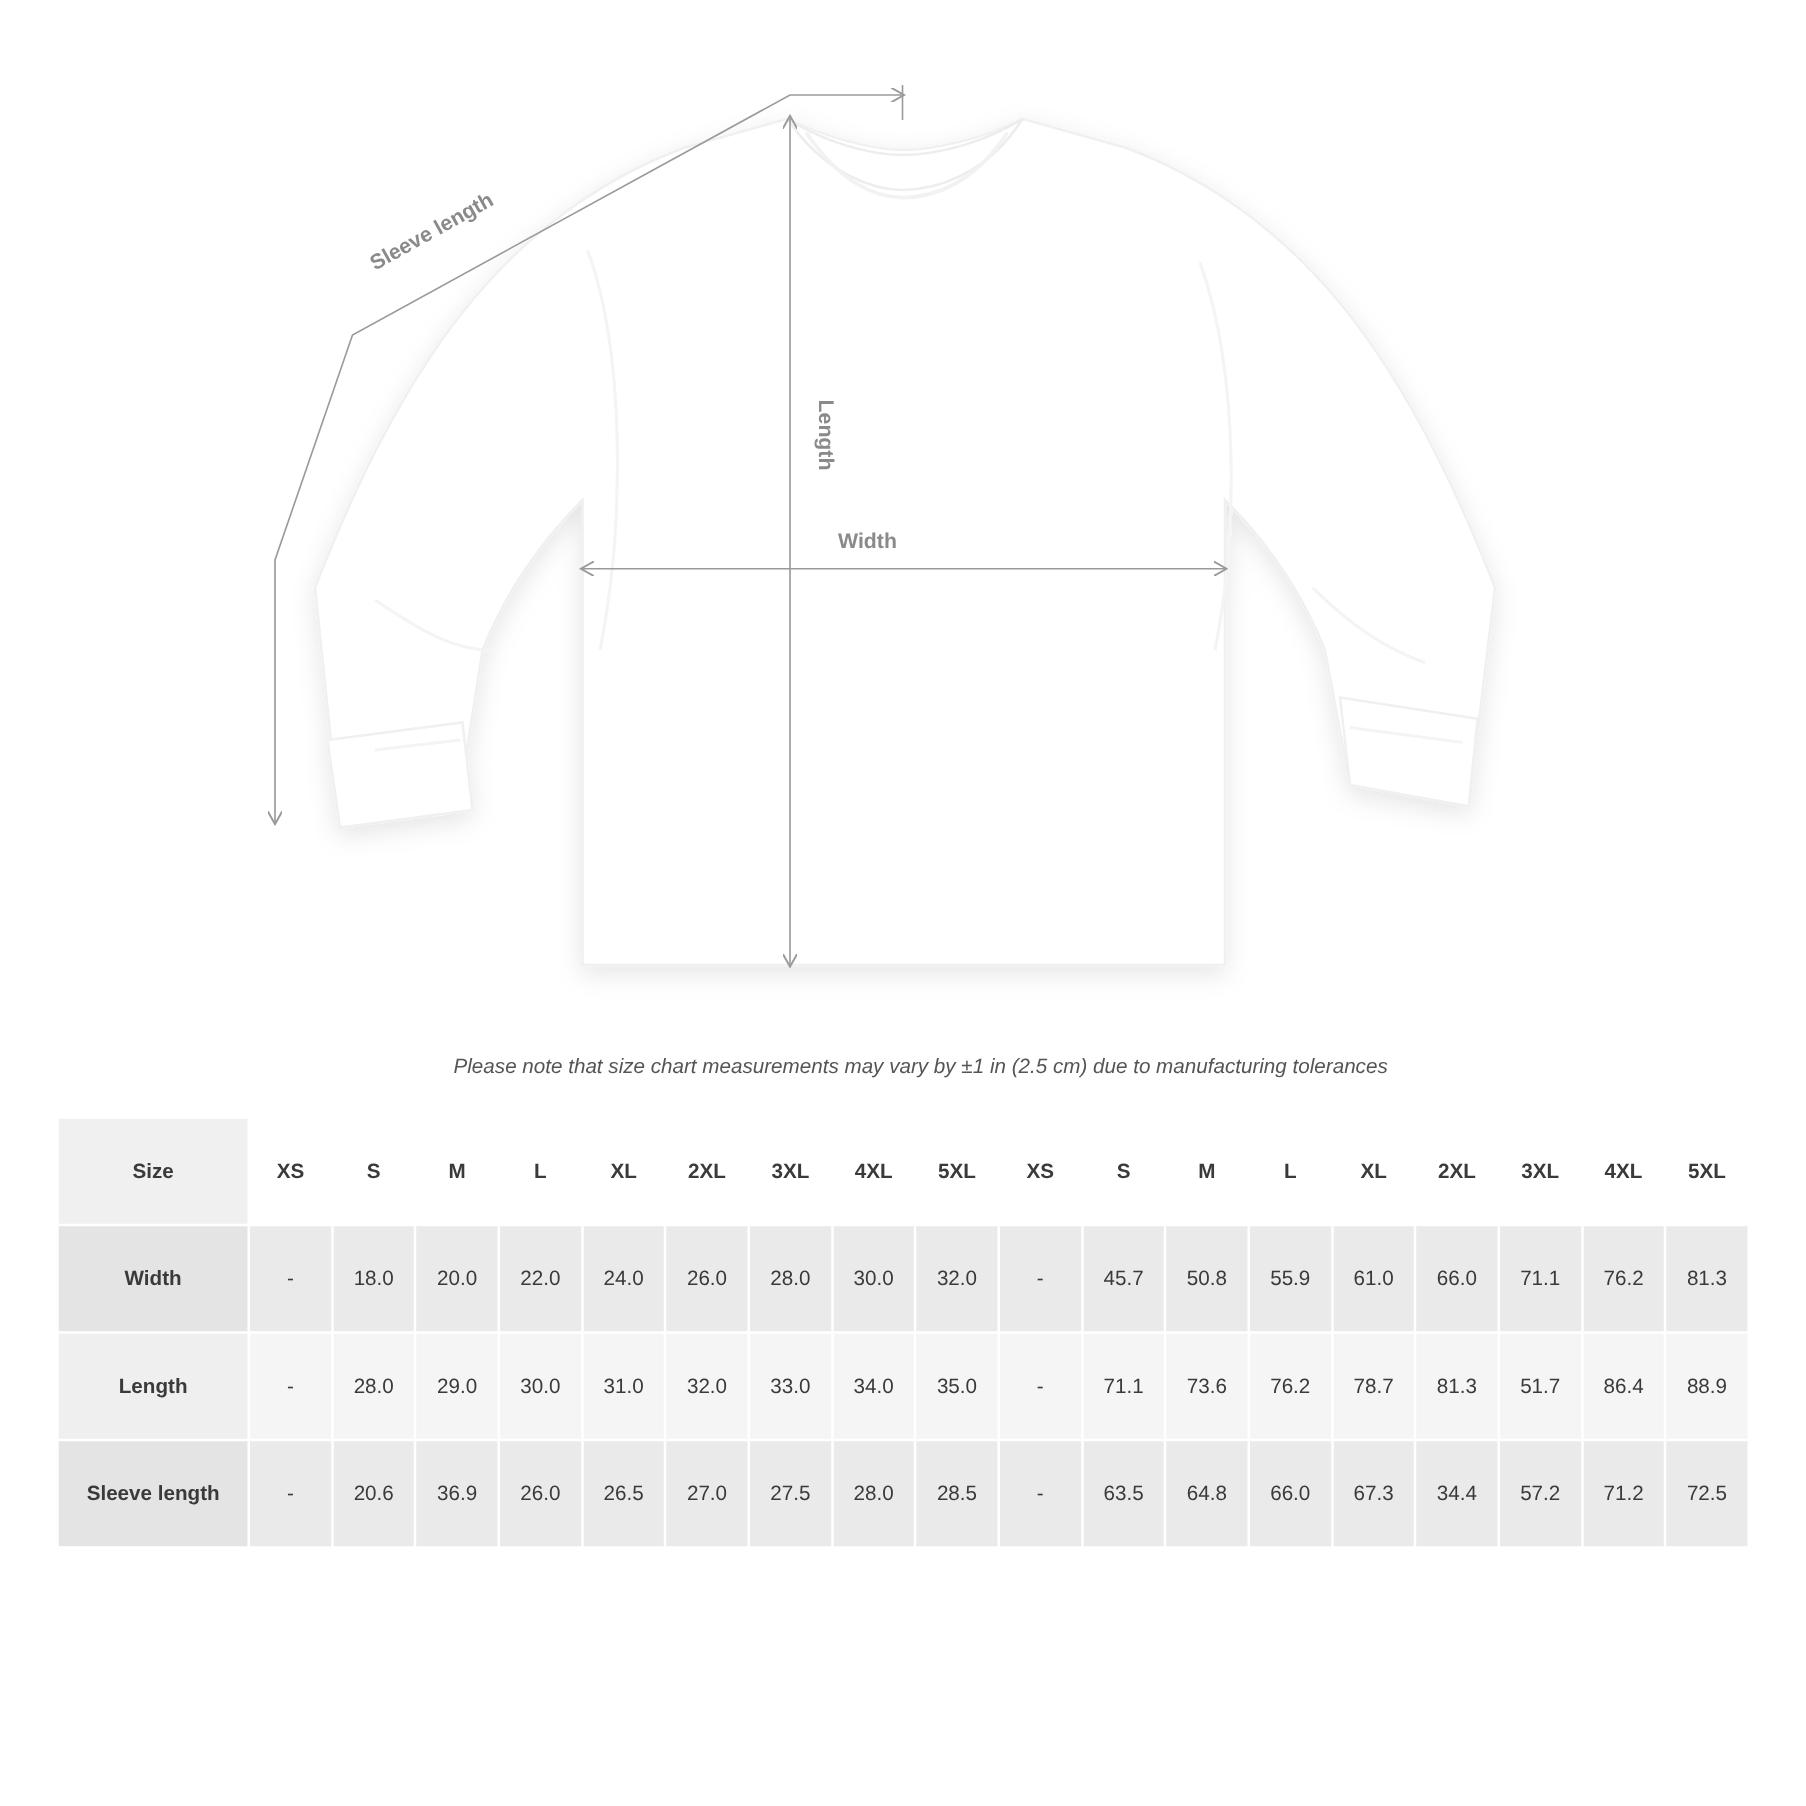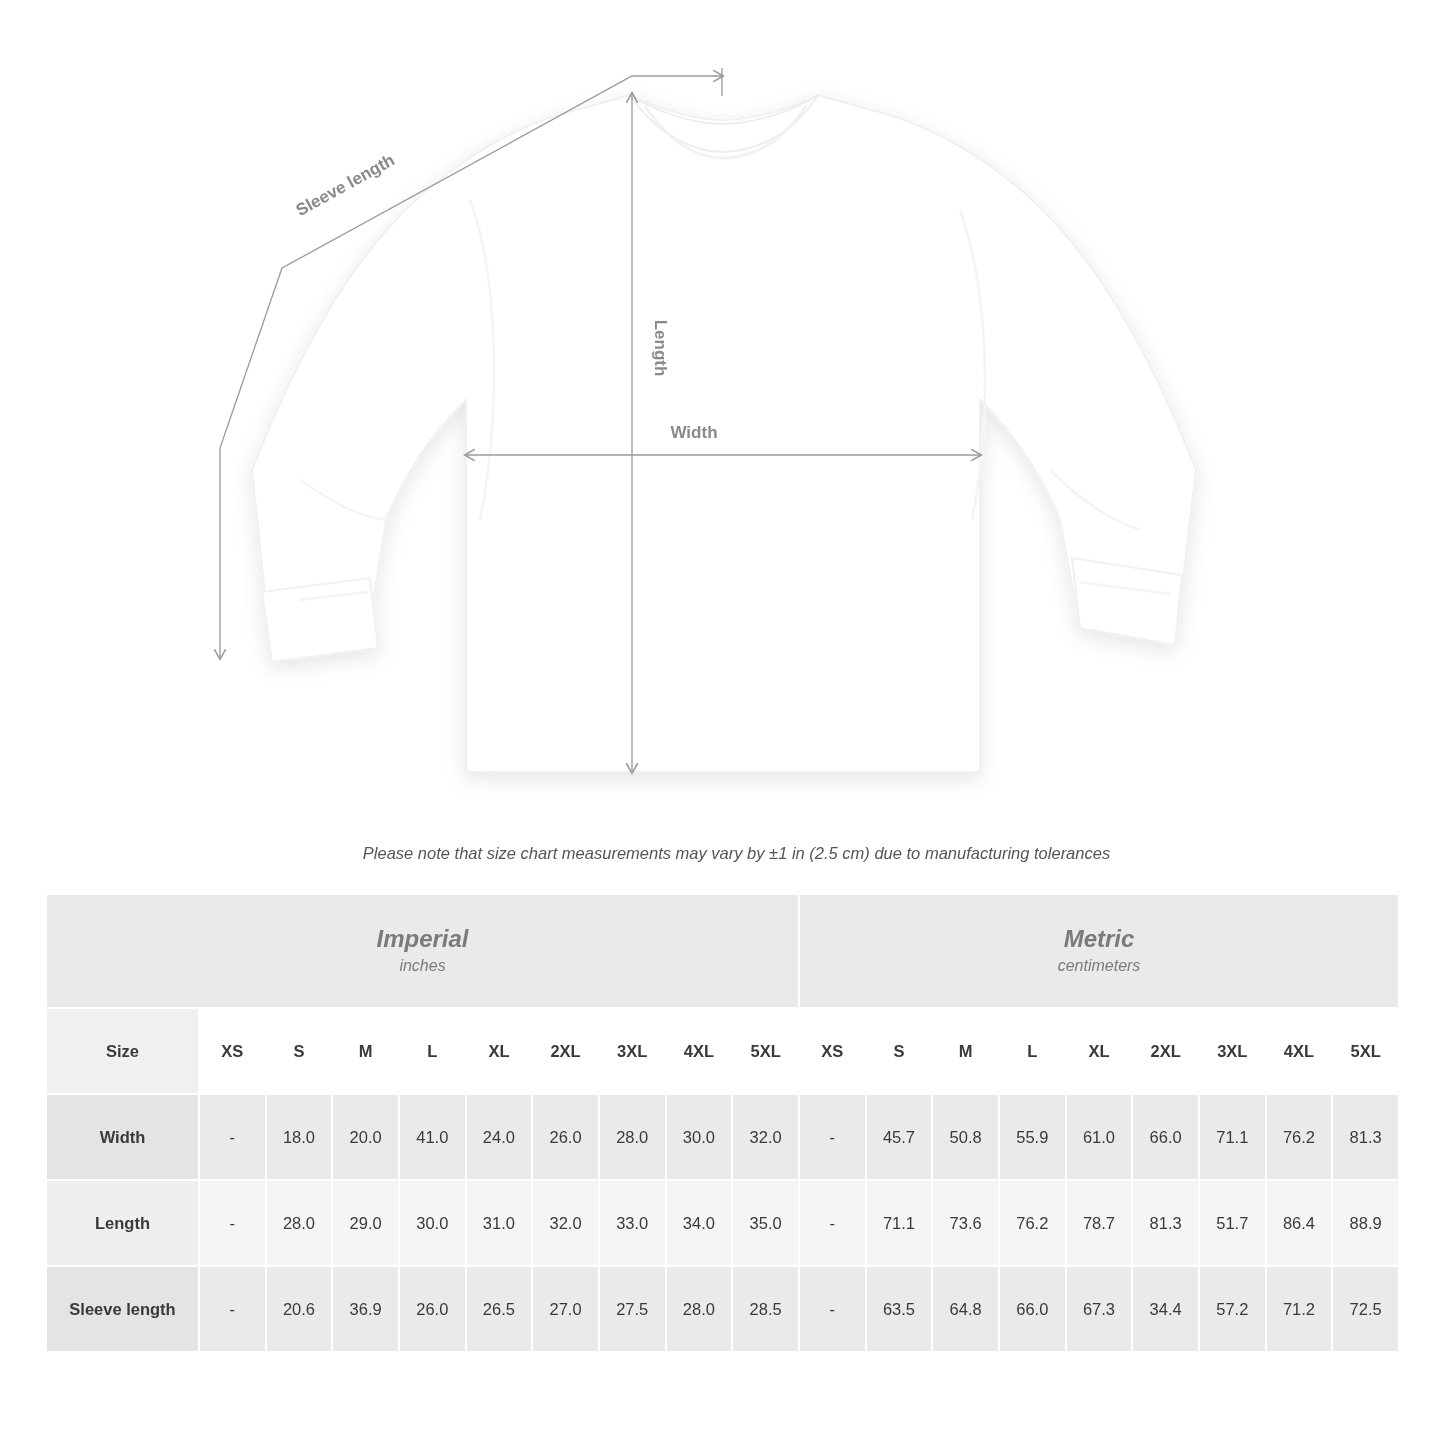--- a/index.html
+++ b/index.html
@@ -211,30 +211,20 @@
           <col class="col-val">
           <col class="col-val">
           <col class="col-val">
           <col class="col-val">
         <col class="col-val">
           <col class="col-val">
           <col class="col-val">
           <col class="col-val">
       </colgroup>
       <tbody>
-        <tr class="unit-head">
-          <td colspan="10">
-            <div class="unit-name">Imperial</div>
-            <div class="unit-sub">inches</div>
-          </td>
-          <td colspan="9">
-            <div class="unit-name">Metric</div>
-            <div class="unit-sub">centimeters</div>
-          </td>
-        </tr>
 
         <tr class="head-row">
           <td class="rowlabel-head">Size</td>
           <td>XS</td>
           <td>S</td>
           <td>M</td>
           <td>L</td>
           <td>XL</td>
           <td>2XL</td>
           <td>3XL</td>
@@ -249,21 +239,21 @@
           <td>3XL</td>
           <td>4XL</td>
           <td>5XL</td>
         </tr>
 
         <tr class="data-row row-a">
           <td class="rowlabel">Width</td>
           <td>-</td>
           <td>18.0</td>
           <td>20.0</td>
-          <td>41.0</td>
+          <td>22.0</td>
           <td>24.0</td>
           <td>26.0</td>
           <td>28.0</td>
           <td>30.0</td>
           <td>32.0</td>
           <td>-</td>
           <td>45.7</td>
           <td>50.8</td>
           <td>55.9</td>
           <td>61.0</td>

